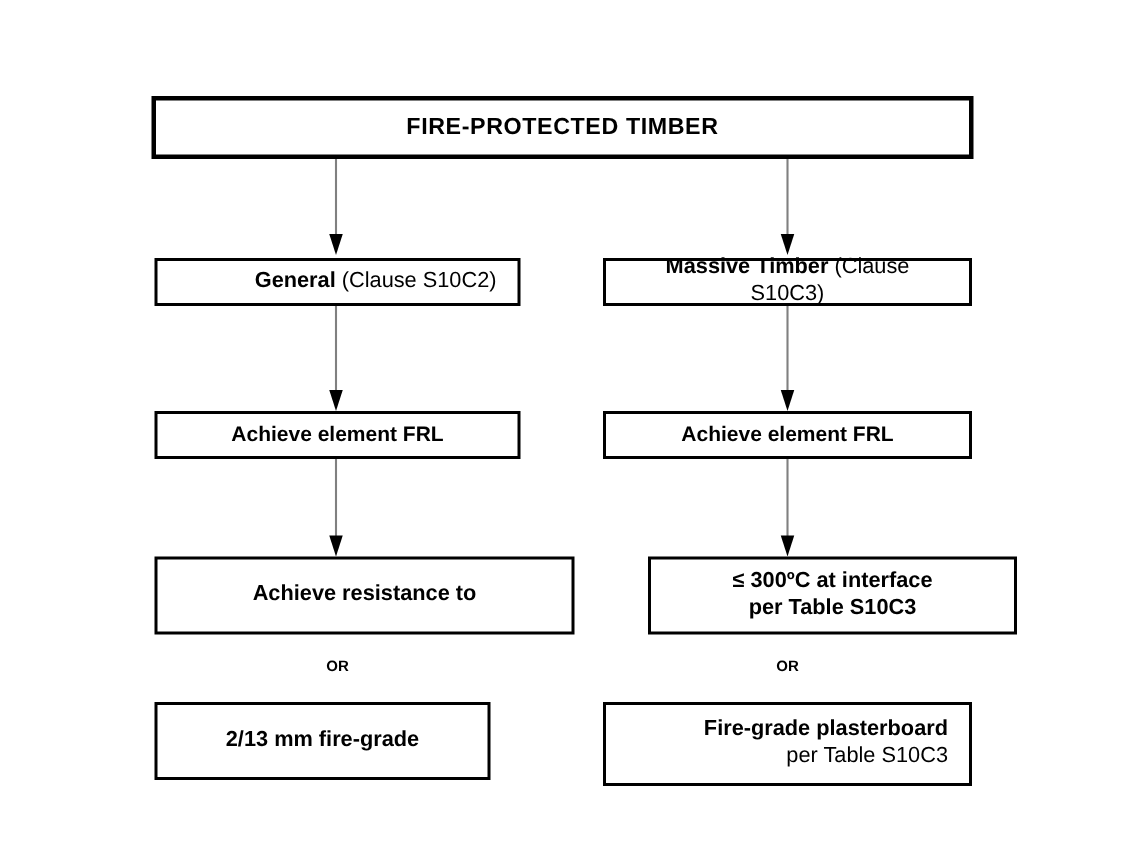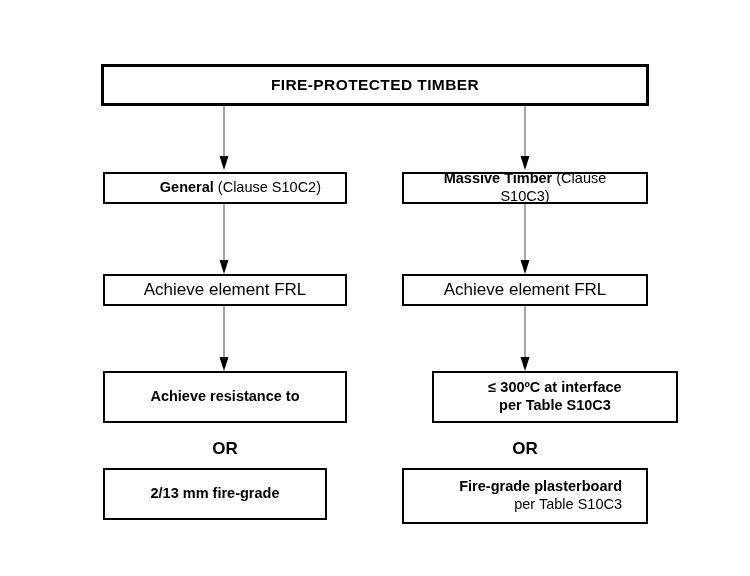--- a/index.html
+++ b/index.html
@@ -33,21 +33,21 @@
     display: flex;
     align-items: center;
     justify-content: center;
     text-align: center;
     line-height: 1.22;
   }
 
   .node .txt {
     display: block;
     width: 100%;
-    padding: 0 24px;
+    padding: 0 14px;
     box-sizing: border-box;
   }
 
   
   .node.title-box {
     border-width: 3px;
   }
   .node.title-box .txt {
     font-weight: bold;
     font-size: 15.5px;
@@ -59,22 +59,22 @@
     font-size: 14.5px;
   }
   .node.clause-box .lead {
     font-weight: bold;
   }
   .node.clause-box .rest {
     font-weight: normal;
   }
 
   .node.frl-box .txt {
-    font-weight: normal;
-    font-size: 17px;
+    font-weight: bold;
+    font-size: 14px;
   }
 
   .node.criteria-box .txt {
     font-weight: bold;
     font-size: 14.5px;
   }
 
   .node.board-box .txt {
     font-size: 14.5px;
   }
@@ -84,21 +84,21 @@
   }
   .node.board-box .sub {
     font-weight: normal;
     display: block;
   }
 
   
   .or-label {
     position: absolute;
     font-weight: bold;
-    font-size: 17px;
+    font-size: 10px;
     text-align: center;
     line-height: 1;
   }
 
   
   .connector {
     position: absolute;
     overflow: visible;
   }
   .conn-line {
@@ -158,21 +158,21 @@
   <svg class="connector" style="left:214px; top:306px; width:20px; height:65px;" viewBox="0 0 20 65">
     <line class="conn-line" x1="10" y1="0" x2="10" y2="53"></line>
     <polygon class="conn-head" points="5.5,51 14.5,51 10,65"></polygon>
   </svg>
 
   <svg class="connector" style="left:515px; top:306px; width:20px; height:65px;" viewBox="0 0 20 65">
     <line class="conn-line" x1="10" y1="0" x2="10" y2="53"></line>
     <polygon class="conn-head" points="5.5,51 14.5,51 10,65"></polygon>
   </svg>
 
-  <div class="node criteria-box" style="left:103px; top:371px; width:244px; height:52px;">
+  <div class="node criteria-box" style="left:103px; top:371px; width:280px; height:52px;">
     <span class="txt"><span>Achieve resistance  to</span><br></span>
   </div>
 
   <div class="node criteria-box" style="left:402px; top:371px; width:246px; height:52px;margin-left:30px;">
     <span class="txt"><span>≤ 300ºC at interface</span><br><span>per Table S10C3</span></span>
   </div>
 
   <div class="or-label" style="left:103px; top:440px; width:244px;">OR</div>
 
   <div class="or-label" style="left:402px; top:440px; width:246px;">OR</div>

